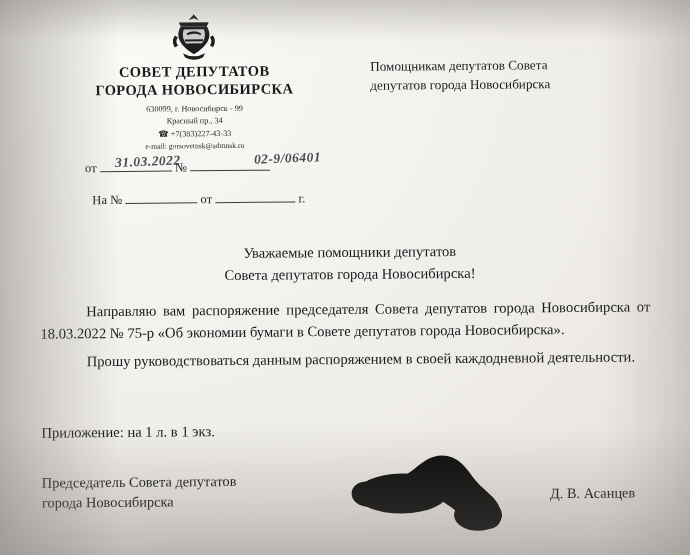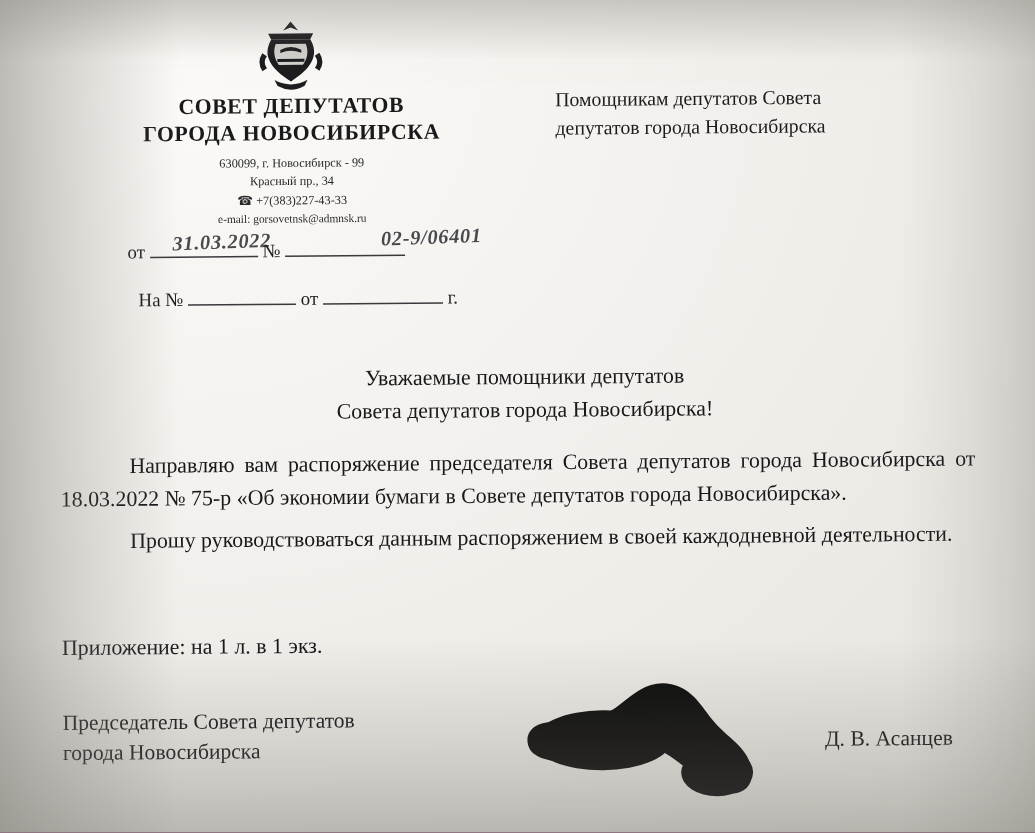--- a/index.html
+++ b/index.html
@@ -5,21 +5,21 @@
   html, body {
     margin: 0;
     padding: 0;
     background: #0b0b0b;
   }
   #page {
     position: relative;
     width: 690px;
     height: 555px;
     overflow: hidden;
-    background: #f9a8d4;
+    background: #bef264;
     font-family: "Liberation Serif", serif;
   }
   
   #paper {
     position: absolute;
     left: -12px;
     top: -10px;
     width: 714px;
     height: 578px;
     background:

